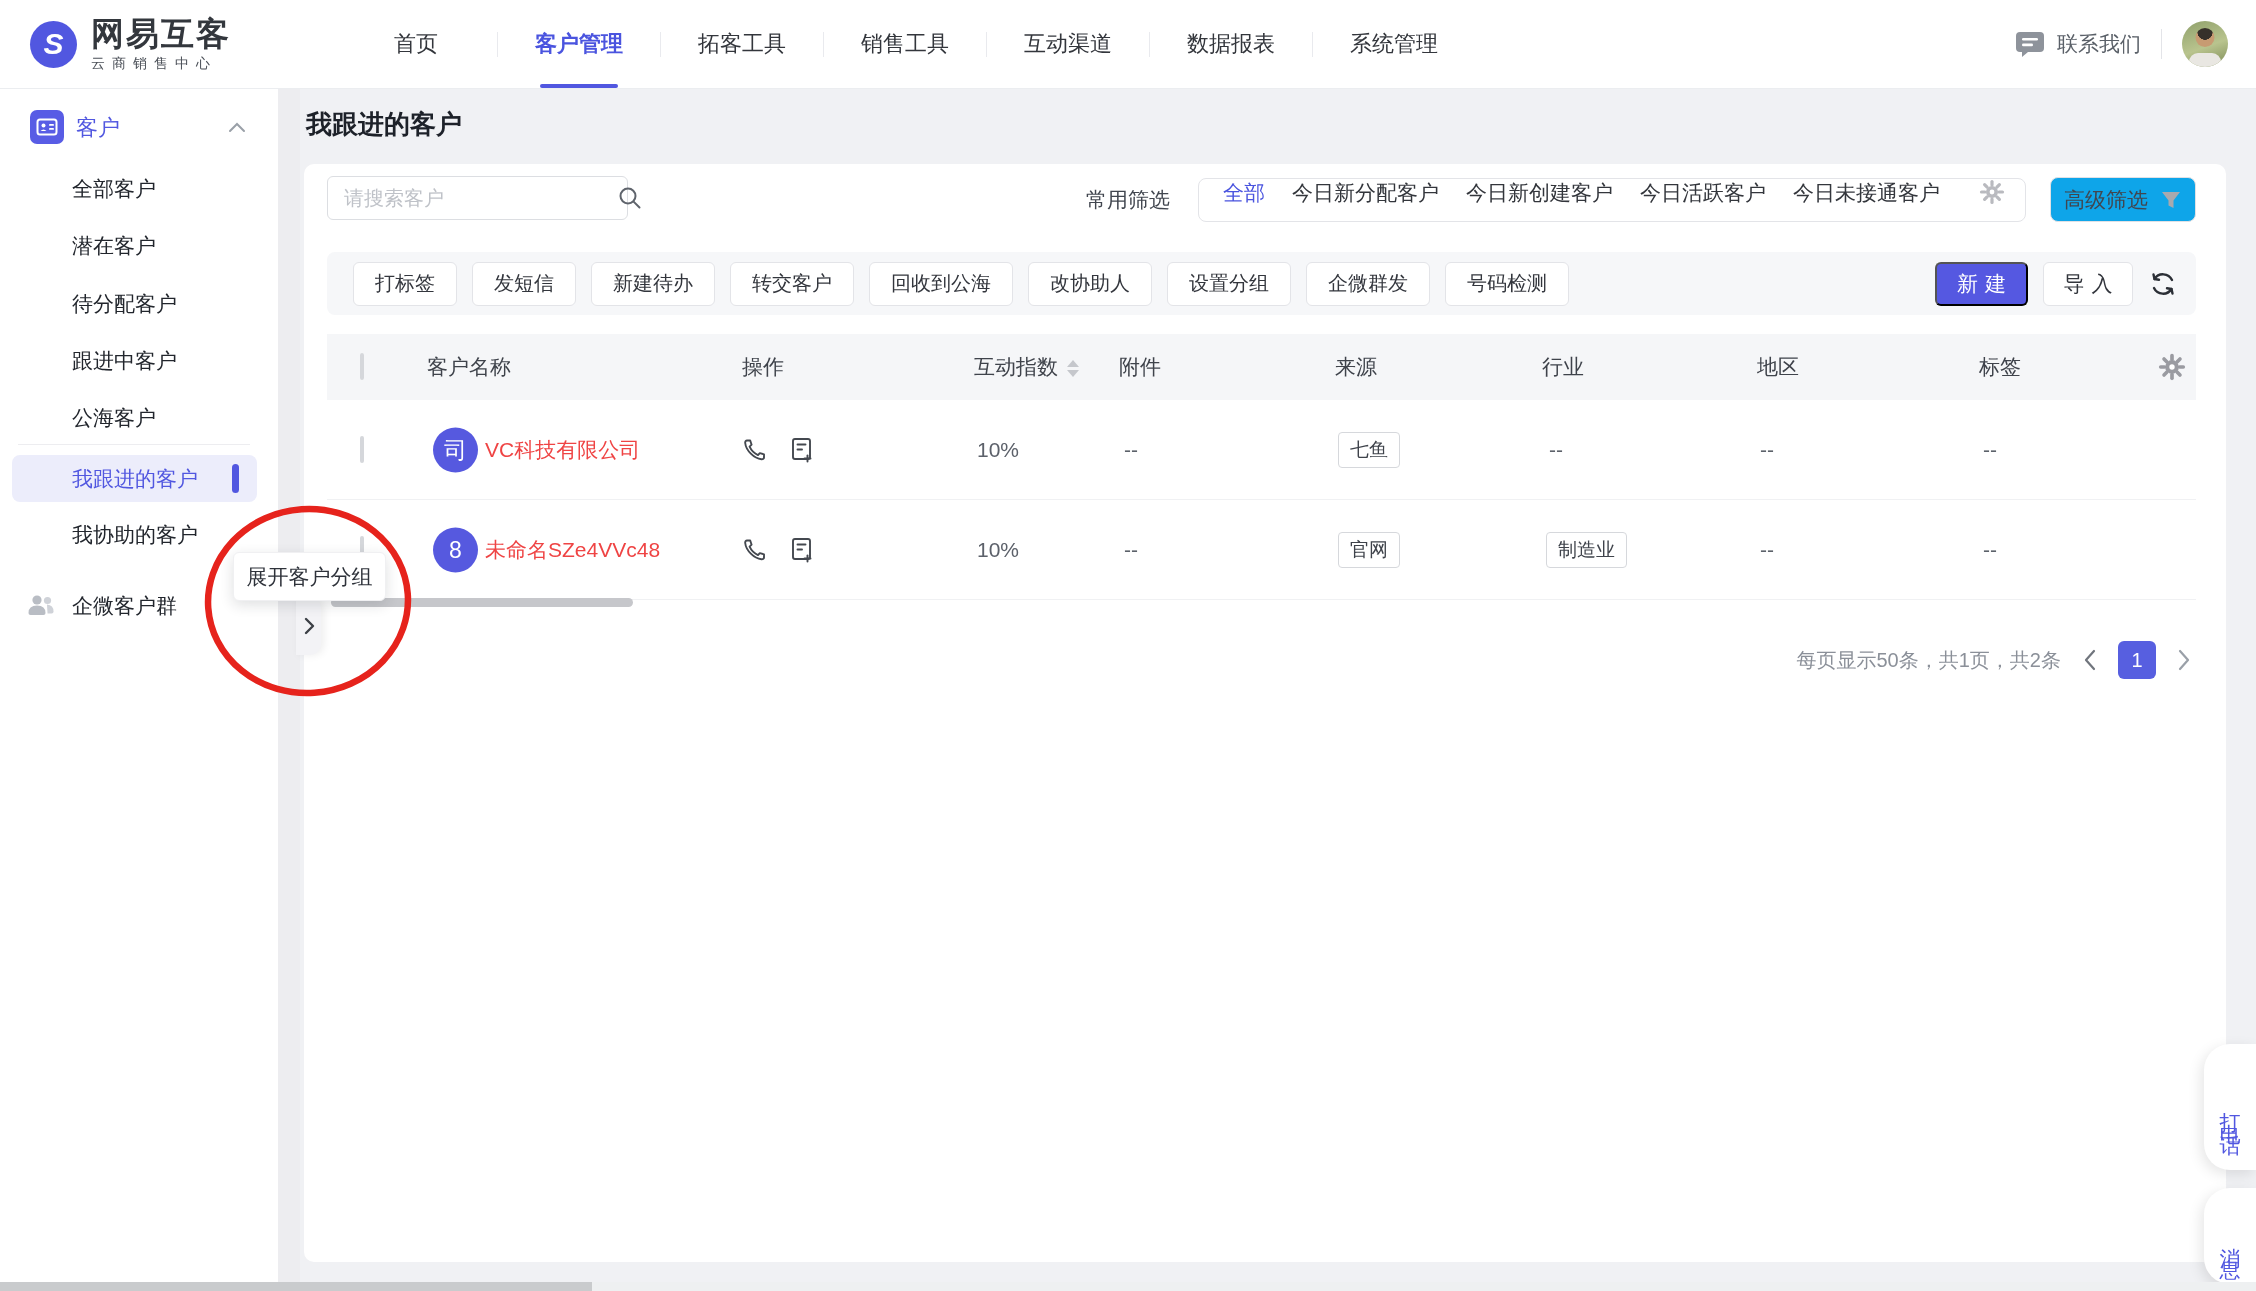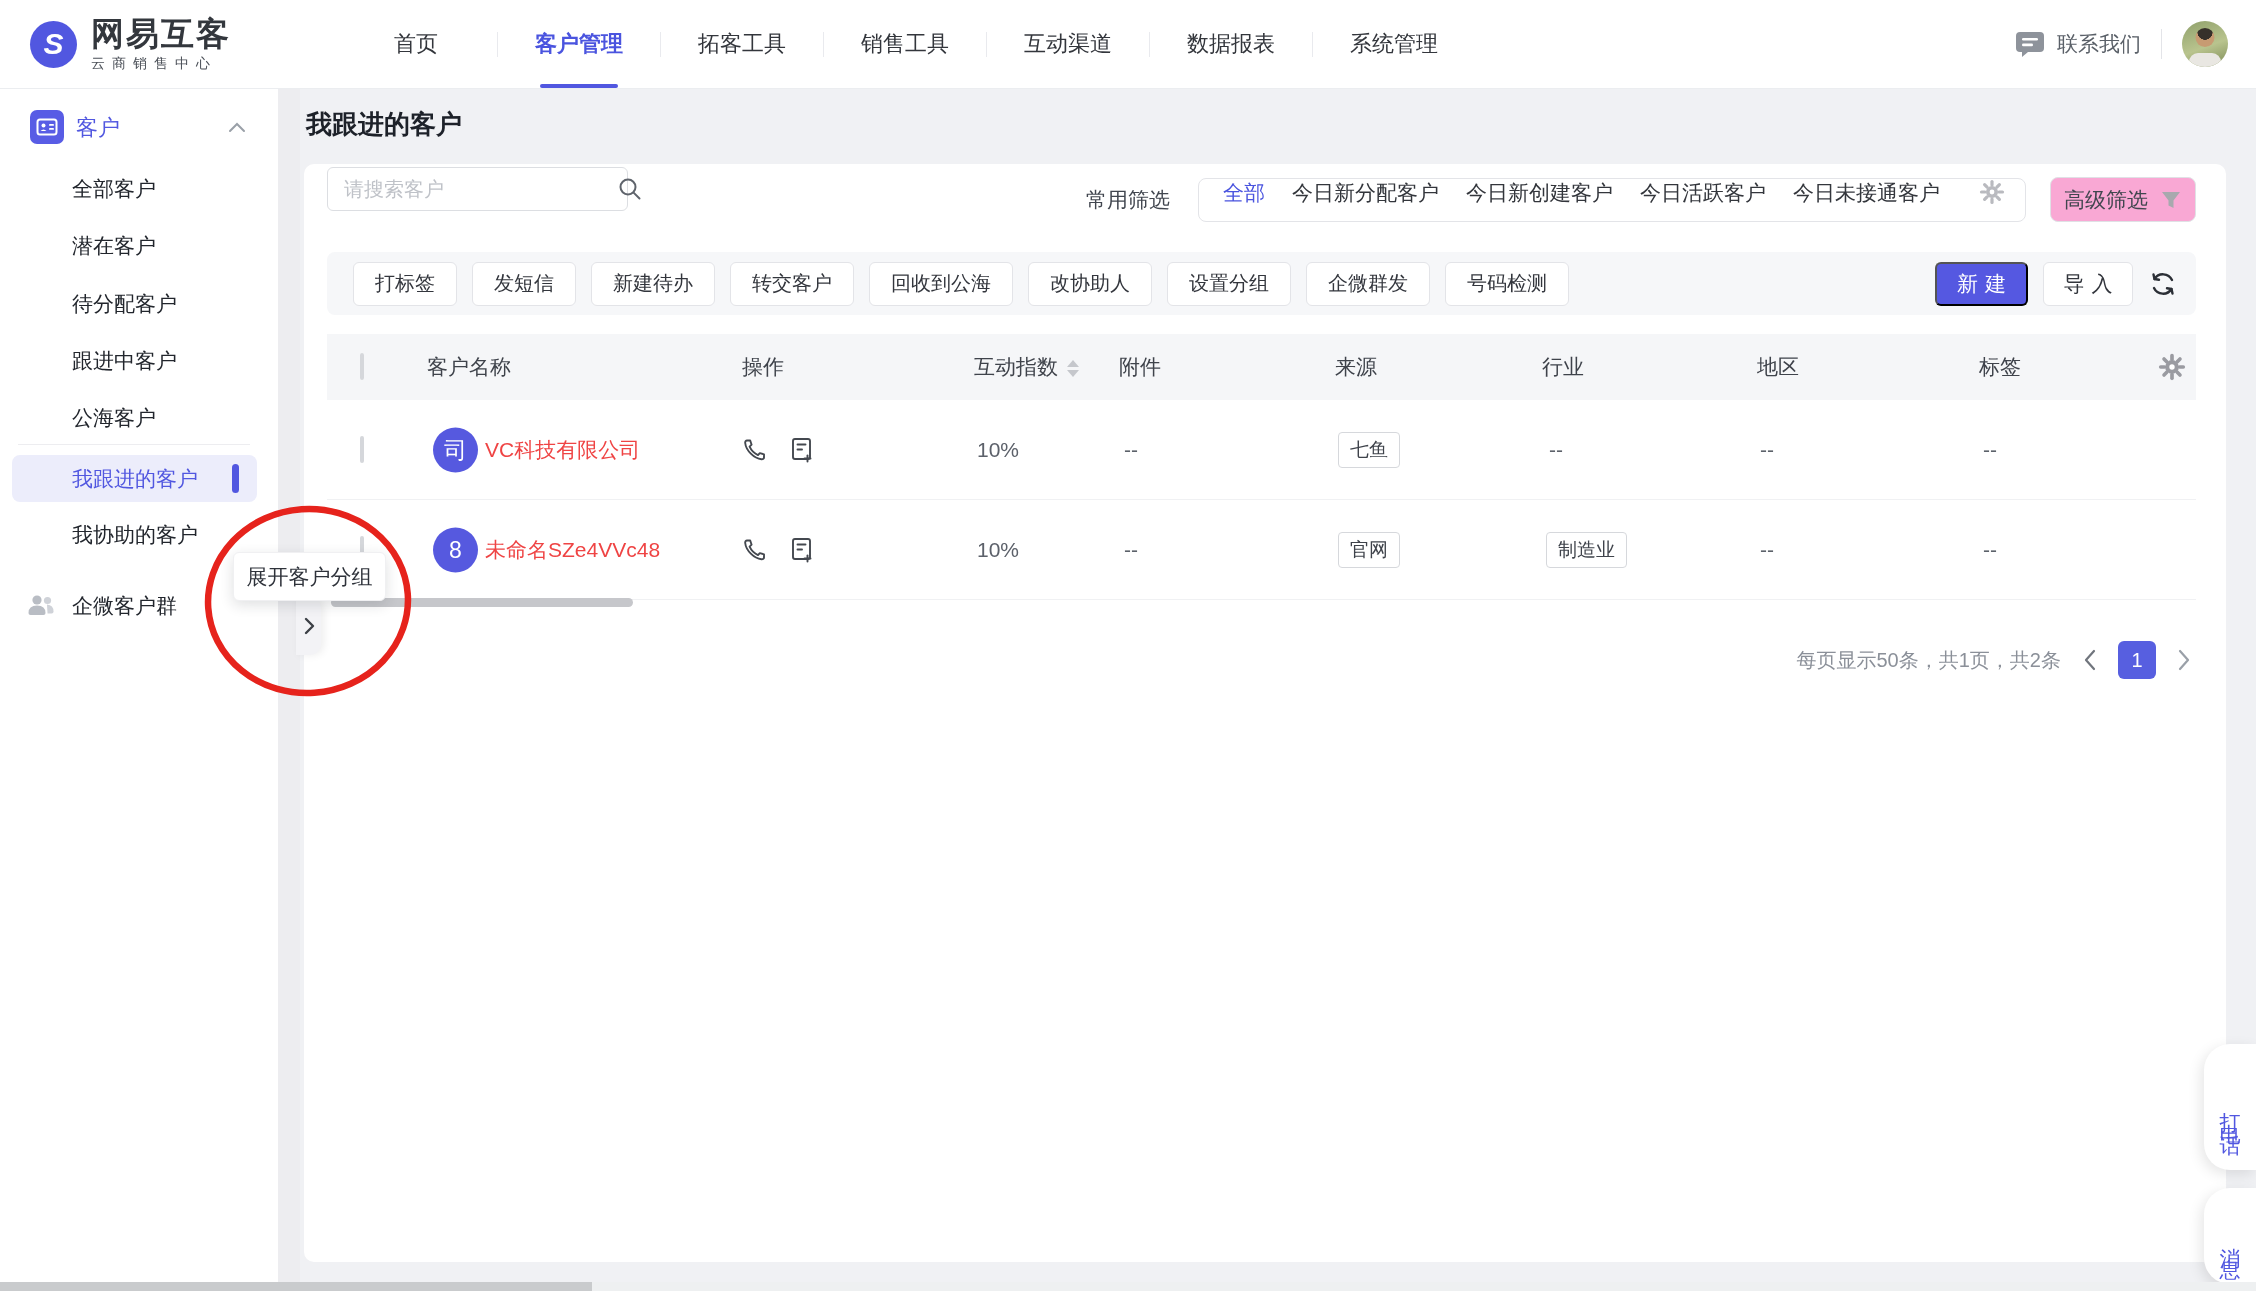--- a/index.html
+++ b/index.html
@@ -49,30 +49,30 @@
   
   .tooltip { position:absolute; left:233px; top:552px; width:153px; height:49px; background:#fff; border:1px solid #f0f0f2; border-radius:6px; box-shadow:0 4px 14px rgba(31,35,41,.14); font-size:21px; color:#2e323a; text-align:center; line-height:47px; z-index:50; }
   .red-annotation { position:absolute; left:201px; top:502px; z-index:60; pointer-events:none; }
 
   
   .main { position:absolute; left:300px; top:89px; right:0; bottom:0; background:#f0f1f4; }
   .page-title { position:absolute; left:6px; top:18px; font-size:26px; font-weight:700; color:#1d2129; }
   .card { position:absolute; left:4px; top:75px; width:1922px; height:1098px; background:#fff; border-radius:10px; }
 
   
-  .search-box { position:absolute; left:23px; top:3px; width:301px; height:44px; border:1px solid #dcdee2; border-radius:6px; display:flex; align-items:center; background:#fff; }
+  .search-box { position:absolute; left:23px; top:12px; width:301px; height:44px; border:1px solid #dcdee2; border-radius:6px; display:flex; align-items:center; background:#fff; }
   .search-box input { flex:1; border:none; outline:none; padding:0 8px 0 16px; font-size:20px; color:#333; font-family:inherit; background:transparent; }
   .search-box input::placeholder { color:#bfc2c8; }
   .search-icon { margin-right:14px; display:flex; cursor:pointer; }
   .filter-label { position:absolute; left:782px; top:14px; height:44px; display:flex; align-items:center; font-size:21px; color:#41464f; }
   .quick-filters { position:absolute; left:894px; top:14px; width:828px; height:44px; border:1px solid #e3e4e8; border-radius:8px; display:flex; padding:0 20px 0 24px; gap:27px; }
   .qf { font-size:21px; color:#33363c; cursor:pointer; white-space:nowrap; }
   .qf.active { color:#4a54df; }
   .qf-gear { margin-left:auto; display:flex; cursor:pointer; }
-  .advanced-btn { position:absolute; left:1746px; top:13px; width:146px; height:45px; border:1px solid #e0e1e5; border-radius:8px; background:#f9a8d4; display:flex; align-items:center; justify-content:center; gap:12px; font-size:21px; color:#41464f; cursor:pointer; }
+  .advanced-btn { position:absolute; left:1746px; top:13px; width:146px; height:45px; border:1px solid #e0e1e5; border-radius:8px; background:#0ea5e9; display:flex; align-items:center; justify-content:center; gap:12px; font-size:21px; color:#41464f; cursor:pointer; }
 
   
   .toolbar-strip { position:absolute; left:23px; top:88px; width:1869px; height:63px; background:#f6f7f9; border-radius:8px; display:flex; align-items:center; padding:0 18px 0 26px; gap:15px; }
   .tb-btn { height:44px; padding:0 21px; background:#fff; border:1px solid #e3e4e8; border-radius:6px; font-size:20px; color:#33363d; display:flex; align-items:center; cursor:pointer; white-space:nowrap; }
   .tb-right { margin-left:auto; display:flex; align-items:center; gap:15px; }
   .btn-create { height:44px; width:93px; background:#5558e1; border-radius:6px; color:#fff; font-size:21px; letter-spacing:7px; display:flex; align-items:center; justify-content:center; padding-left:7px; cursor:pointer; }
   .btn-import { height:44px; width:90px; background:#fff; border:1px solid #e3e4e8; border-radius:6px; color:#33363d; font-size:21px; letter-spacing:7px; display:flex; align-items:center; justify-content:center; padding-left:7px; cursor:pointer;text-align:right; }
   .refresh-btn { display:flex; cursor:pointer; }
 
   

